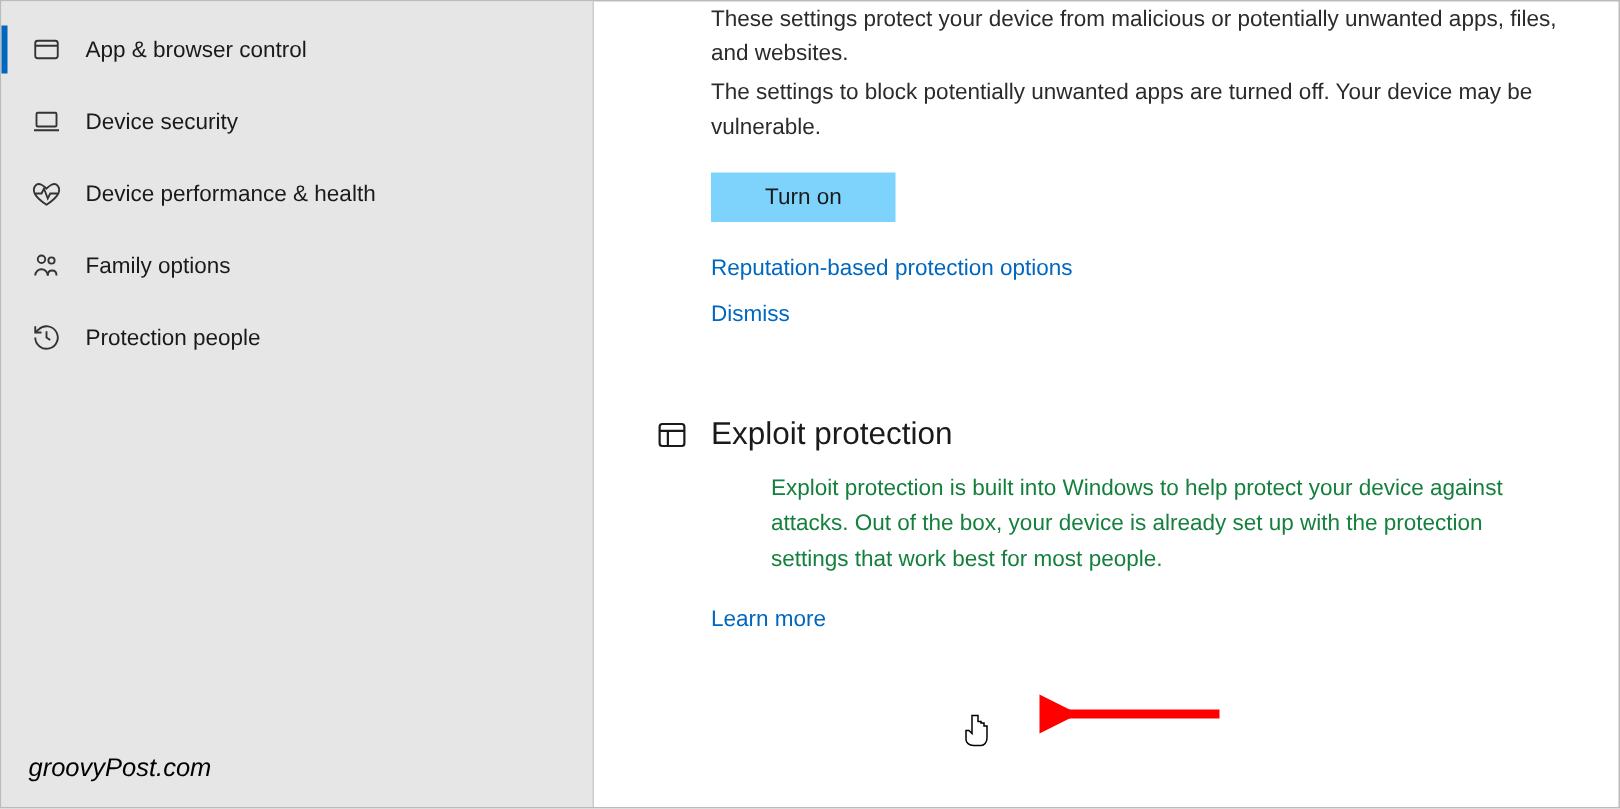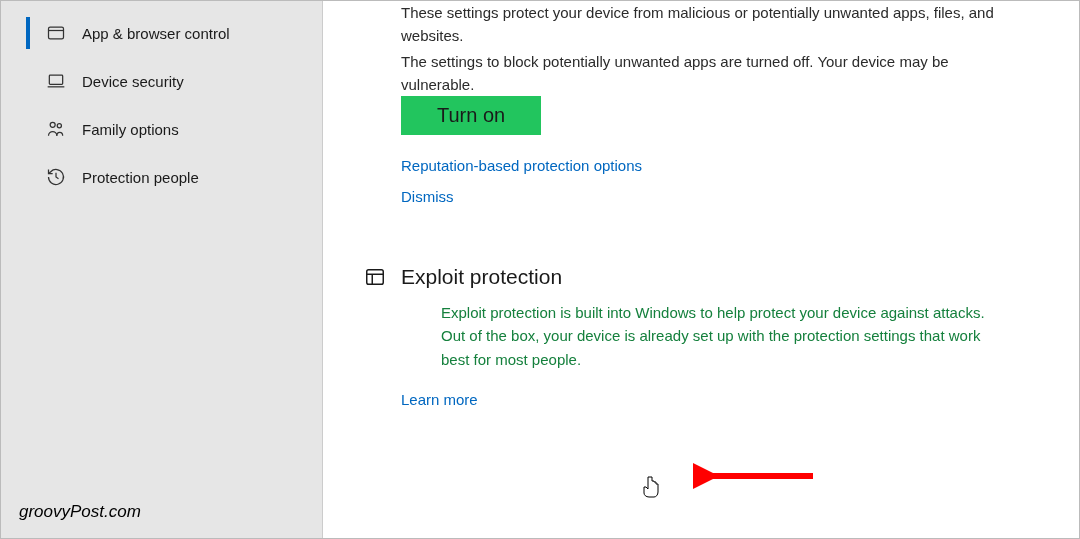--- a/index.html
+++ b/index.html
@@ -9,27 +9,26 @@
     color: #1a1a1a;
     background: #fff;
     width: 1080px;
     height: 539px;
     overflow: hidden;
     border: 1px solid #bbb;
     position: relative;
   }
   .layout { display: flex; height: 100%; }
   .sidebar {
-    width: 322px;
+    width: 395px;
     background: #e6e6e6;
     border-right: 1px solid #ccc;
     padding-top: 8px;
     flex-shrink: 0;
     position: relative;
-    padding-left: 25px;
   }
   .sidebar-item {
     display: flex;
     align-items: center;
     padding: 12px 0 12px 18px;
     cursor: pointer;
     position: relative;
   }
   .sidebar-item.active::before {
     content: "";
@@ -55,26 +54,26 @@
   .content { padding-left: 38px; max-width: 640px; }
   .desc {
     font-size: 15px;
     color: #2b2b2b;
     line-height: 1.55;
     margin-top: 0;
   }
   .desc + .desc { margin-top: 2px; }
   .btn {
     display: inline-block;
-    background: #22c55e;
+    background: #7dd3fc;
     border: none;
     padding: 8px 36px;
-    font-size: 20px;
+    font-size: 15px;
     color: #1a1a1a;
-    margin-top: 0;
+    margin-top: 19px;
     cursor: pointer;
     font-family: inherit;
   }
   .link {
     display: block;
     color: #0067c0;
     font-size: 15px;
     text-decoration: none;
     cursor: pointer;
     margin-top: 22px;
@@ -150,20 +149,29 @@
       <span class="label">App &amp; browser control</span>
     </div>
     <div class="sidebar-item">
       <span class="icon">
         <svg viewBox="0 0 24 24">
             <rect x="4" y="5" width="16" height="11" rx="1"></rect>
             <line x1="2" y1="19" x2="22" y2="19"></line>
           </svg>
       </span>
       <span class="label">Device security</span>
+    </div>
+    <div class="sidebar-item">
+      <span class="icon">
+        <svg viewBox="0 0 24 24">
+            <path d="M12 21s-7-4.5-9.5-9C.5 7 4 3 8 5c2 1 4 3 4 3s2-2 4-3c4-2 7.5 2 5.5 7C19 16.5 12 21 12 21z"></path>
+            <polyline points="3,12 8,12 10,8 13,16 15,12 21,12"></polyline>
+          </svg>
+      </span>
+      <span class="label">Device performance &amp; health</span>
     </div>
     <div class="sidebar-item">
       <span class="icon">
         <svg viewBox="0 0 24 24">
             <circle cx="8" cy="7" r="3"></circle>
             <circle cx="16" cy="8" r="2.5"></circle>
             <path d="M3 20c0-3 2.5-5 5-5s5 2 5 5"></path>
             <path d="M13 20c0-2.5 1.5-4 3.5-4s3.5 1.5 3.5 4"></path>
           </svg>
       </span>

